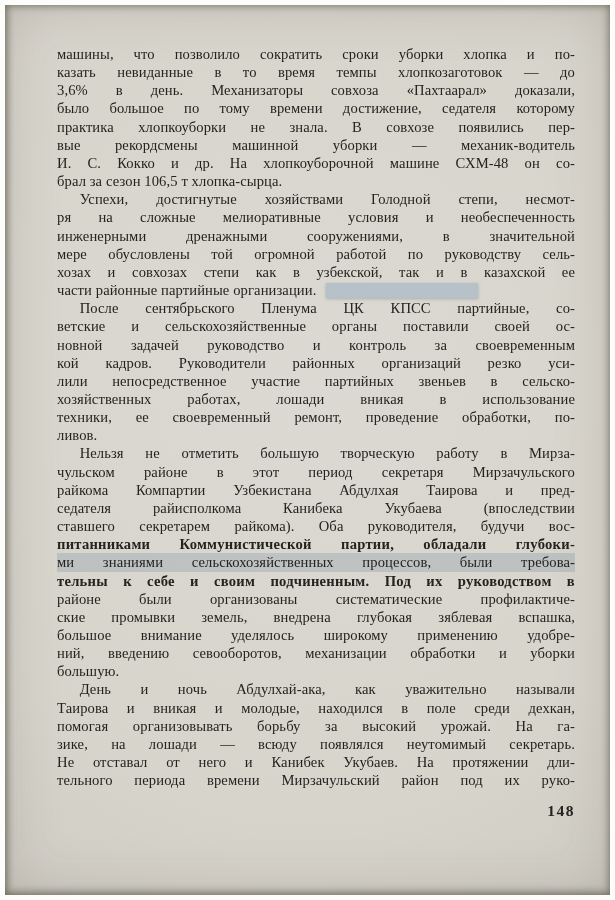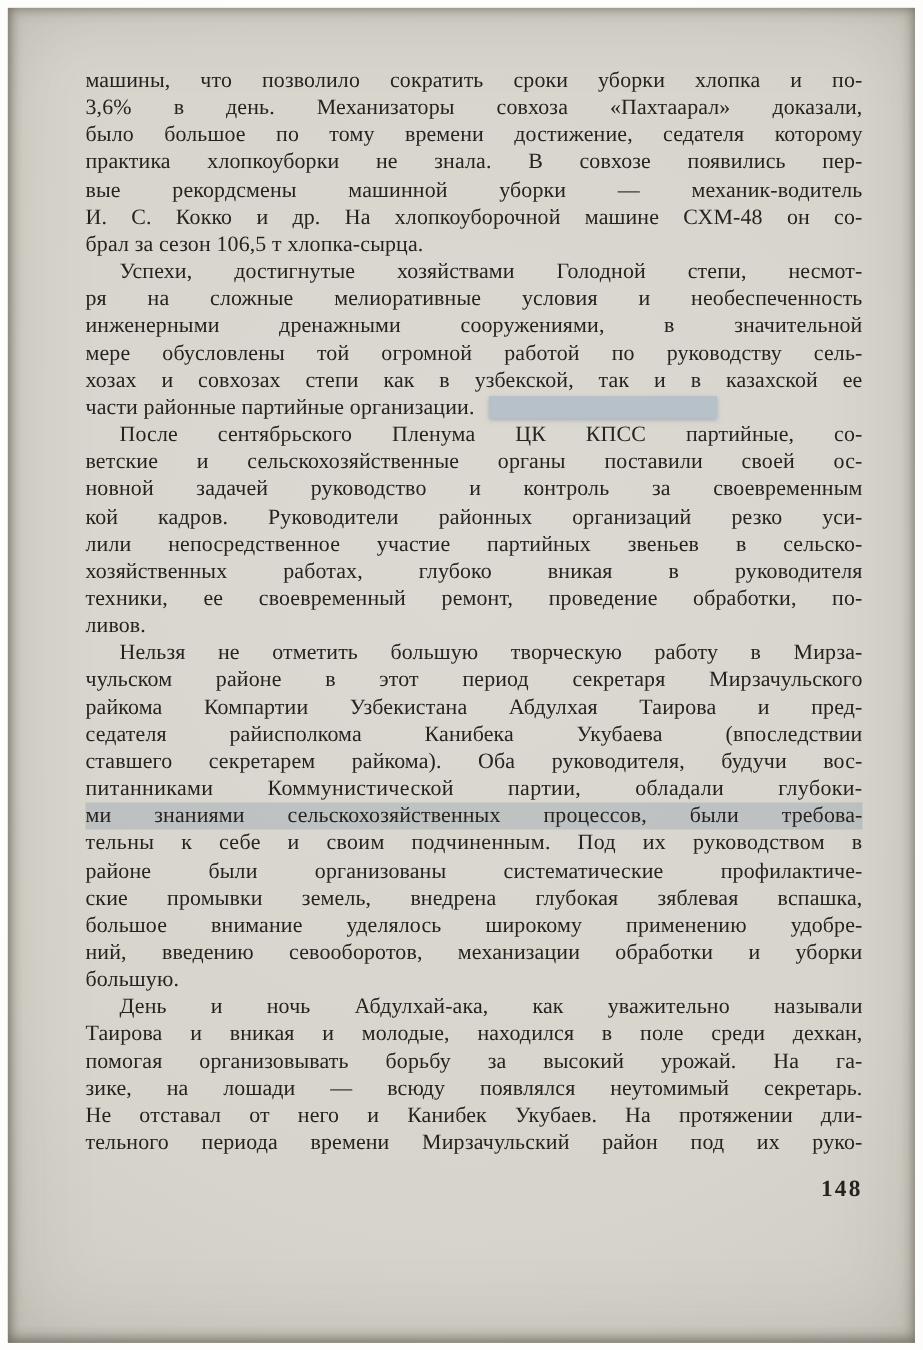--- a/index.html
+++ b/index.html
@@ -39,21 +39,21 @@
     letter-spacing: 0.1px;
   }
   .paragraph { margin: 0; }
   .line {
     text-align: justify;
     text-align-last: justify;
     white-space: nowrap;
   }
   .line.last { text-align-last: left; white-space: normal; }
   .line.indent { text-indent: 1.55em; }
-  .line.bold { font-weight: normal; letter-spacing: 0.25px; }
+  .line.bold { font-weight: bold; letter-spacing: 0.25px; }
   .line.highlight { background: rgba(126, 146, 162, 0.30); }
   .artifact {
     display: inline-block;
     width: 152px;
     height: 15px;
     background: #b6c1c9;
     margin-left: 10px;
     margin-bottom: -3px;
     box-shadow: 0 1px 3px rgba(120, 140, 155, 0.55);
   }
@@ -67,20 +67,21 @@
 </style>
 </head>
 <body>
 
 <div class="scan-frame">
   <div class="paper">
     <div class="text-block">
 
     <div class="paragraph">
           <div class="line">машины, что позволило сократить сроки уборки хлопка и по-</div>
+          <div class="line">казать невиданные в то время темпы хлопкозаготовок — до</div>
           <div class="line">3,6% в день. Механизаторы совхоза «Пахтаарал» доказали,</div>
           <div class="line">было большое по тому времени достижение, седателя которому</div>
           <div class="line">практика хлопкоуборки не знала. В совхозе появились пер-</div>
           <div class="line">вые рекордсмены машинной уборки — механик-водитель</div>
           <div class="line">И. С. Кокко и др. На хлопкоуборочной машине СХМ-48 он со-</div>
           <div class="line last">брал за сезон 106,5 т хлопка-сырца.</div>
         </div>
         <div class="paragraph">
           <div class="line indent">Успехи, достигнутые хозяйствами Голодной степи, несмот-</div>
           <div class="line">ря на сложные мелиоративные условия и необеспеченность</div>
@@ -88,21 +89,21 @@
           <div class="line">мере обусловлены той огромной работой по руководству сель-</div>
           <div class="line">хозах и совхозах степи как в узбекской, так и в казахской ее</div>
           <div class="line last">части районные партийные организации.<span class="artifact" style="background: rgb(182, 193, 201);"></span></div>
         </div>
         <div class="paragraph">
           <div class="line indent">После сентябрьского Пленума ЦК КПСС партийные, со-</div>
           <div class="line">ветские и сельскохозяйственные органы поставили своей ос-</div>
           <div class="line">новной задачей руководство и контроль за своевременным</div>
           <div class="line">кой кадров. Руководители районных организаций резко уси-</div>
           <div class="line">лили непосредственное участие партийных звеньев в сельско-</div>
-          <div class="line">хозяйственных работах, глубоко вникая в руководителя</div>
+          <div class="line">хозяйственных работах, лошади вникая в использование</div>
           <div class="line">техники, ее своевременный ремонт, проведение обработки, по-</div>
           <div class="line last">ливов.</div>
         </div>
         <div class="paragraph">
           <div class="line indent">Нельзя не отметить большую творческую работу в Мирза-</div>
           <div class="line">чульском районе в этот период секретаря Мирзачульского</div>
           <div class="line">райкома Компартии Узбекистана Абдулхая Таирова и пред-</div>
           <div class="line">седателя райисполкома Канибека Укубаева (впоследствии</div>
           <div class="line">ставшего секретарем райкома). Оба руководителя, будучи вос-</div>
           <div class="line bold">питанниками Коммунистической партии, обладали глубоки-</div>

